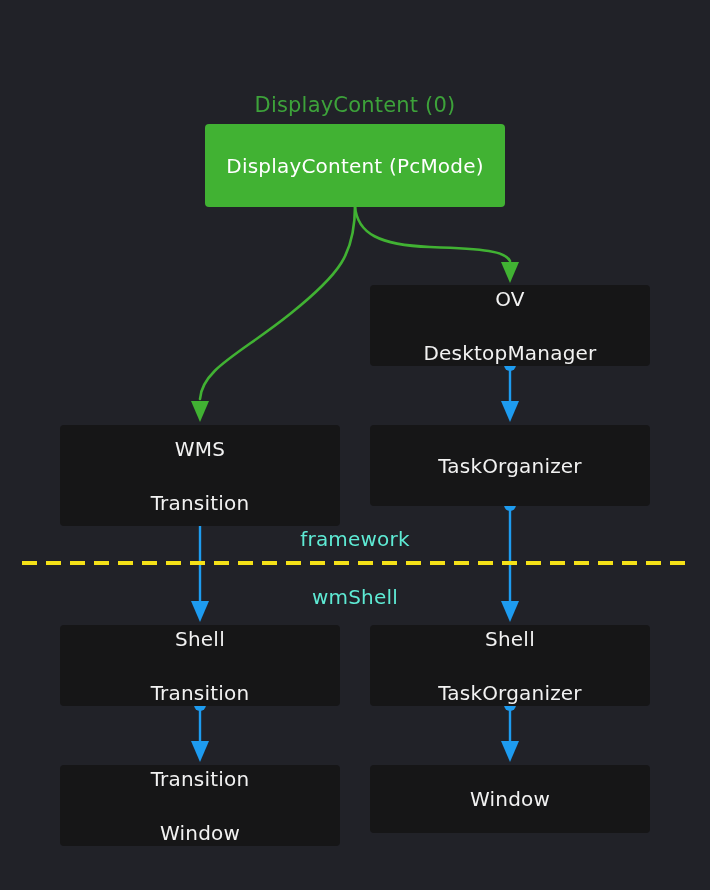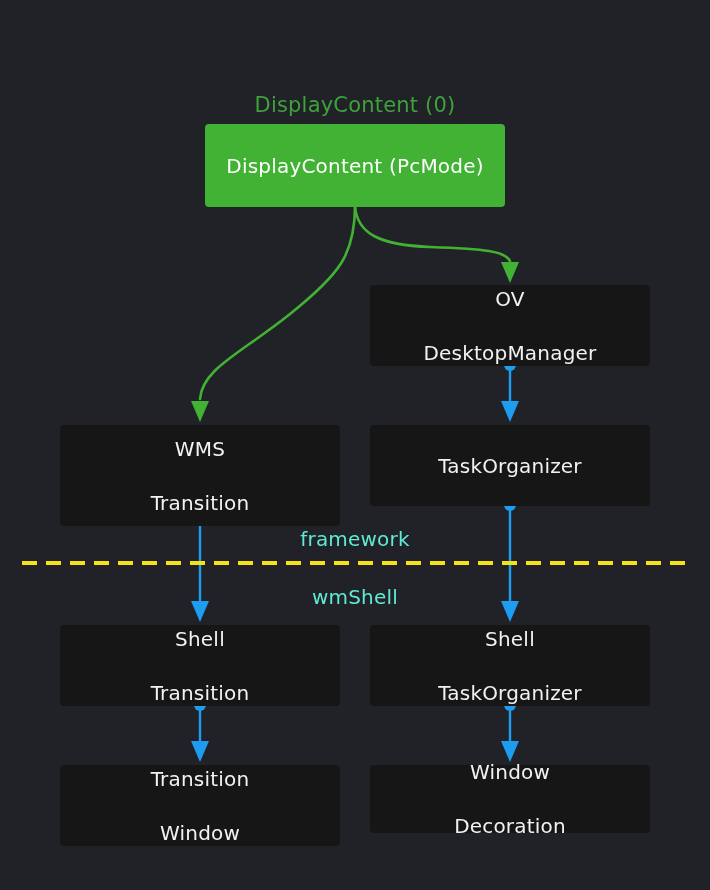--- a/index.html
+++ b/index.html
@@ -142,16 +142,15 @@
     <span>TaskOrganizer</span>
   </div>
 
   <div class="node dark" style="left:60px; top:736px; width:280px; height:81px;">
     <span>Transition</span>
     <span>Window</span>
   </div>
 
   <div class="node dark" style="left:370px; top:736px; width:280px; height:68px;">
     <span>Window</span>
-    <span>Decoration</span>
   </div>
 
 </div>
 
 </body></html>

